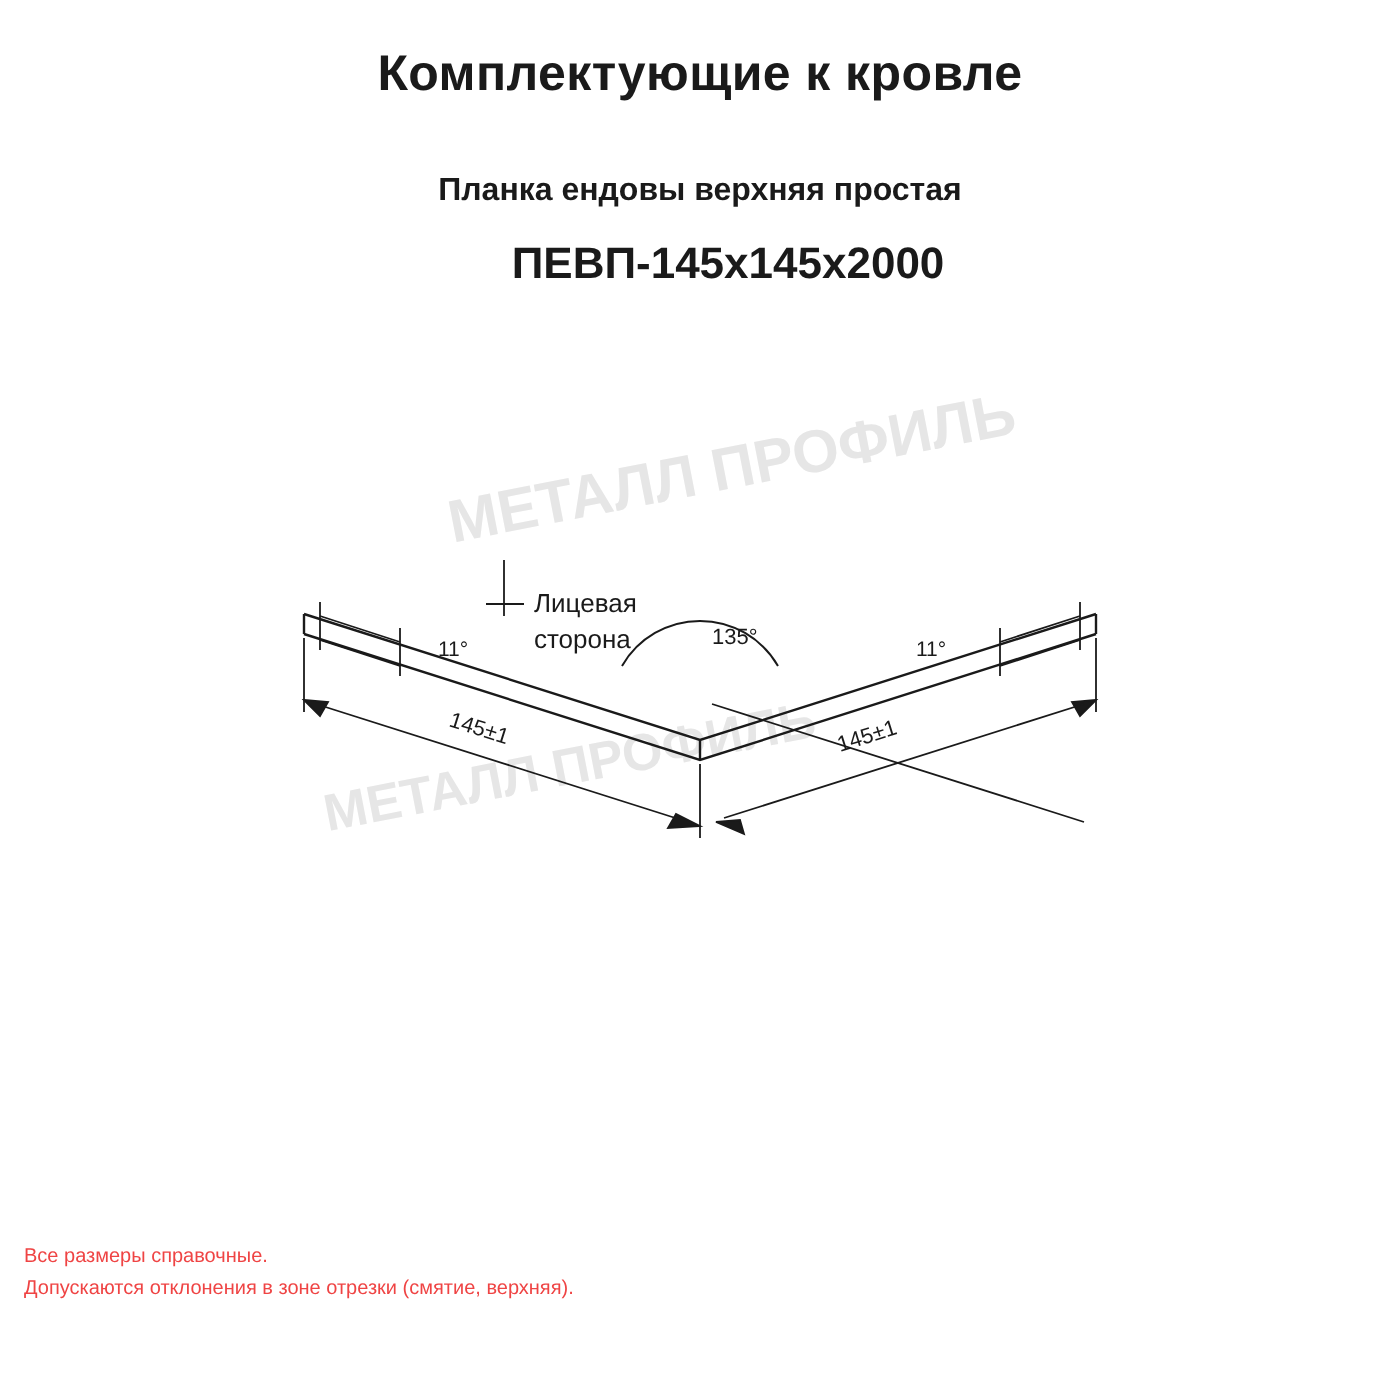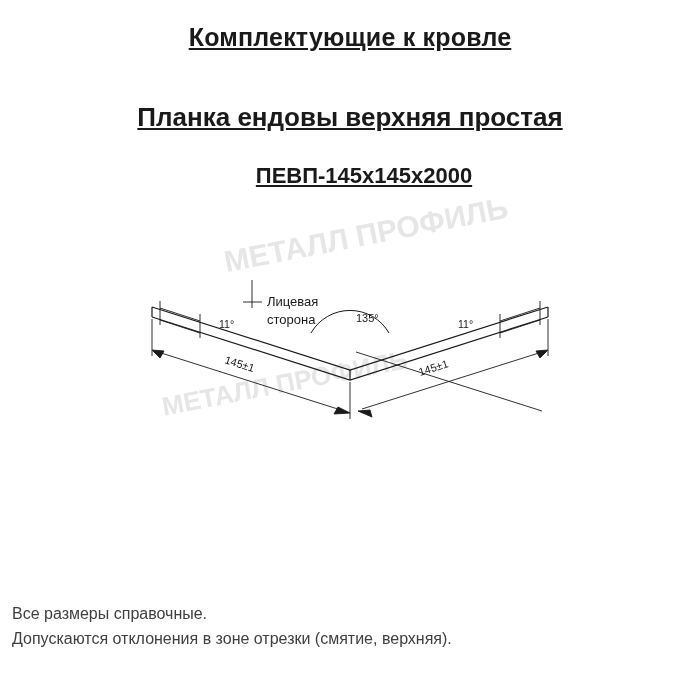--- a/index.html
+++ b/index.html
@@ -12,37 +12,36 @@
     background: #ffffff;
     font-family: "Liberation Sans", sans-serif;
     color: #1a1a1a;
     position: relative;
     overflow: hidden;
   }
   .page {
     position: relative;
     width: 700px;
     height: 662px;
-    text-decoration: underline;
   }
   .title-block {
     text-align: center;
     padding-top: 22px;
   }
   .main-title {
     font-size: 25px;
     font-weight: bold;
     letter-spacing: 0.2px;
     margin: 0;
     line-height: 1.2;
   }
   .sub-title {
-    font-size: 26px;
+    font-size: 16px;
     font-weight: bold;
-    margin: 16px;
+    margin: 0;
     padding-top: 34px;
     line-height: 1.2;
   }
   .code-title {
     font-size: 22px;
     font-weight: bold;
     margin: 0;
     padding-top: 14px;
     line-height: 1.2;
     padding-left: 28px;
@@ -78,23 +77,23 @@
   .wm2 {
     left: 160px;
     top: 188px;
     font-size: 26px;
     transform: rotate(-11deg);
   }
   .footer {
     position: absolute;
     left: 12px;
     bottom: 10px;
-    font-size: 16px;
+    font-size: 10px;
     line-height: 1.55;
-    color: #404040;
+    color: #ef4444;
   }
   .footer div { white-space: nowrap; }
   svg text {
     font-family: "Liberation Sans", sans-serif;
     fill: #1a1a1a;
   }
 </style>
 </head>
 <body>
 

